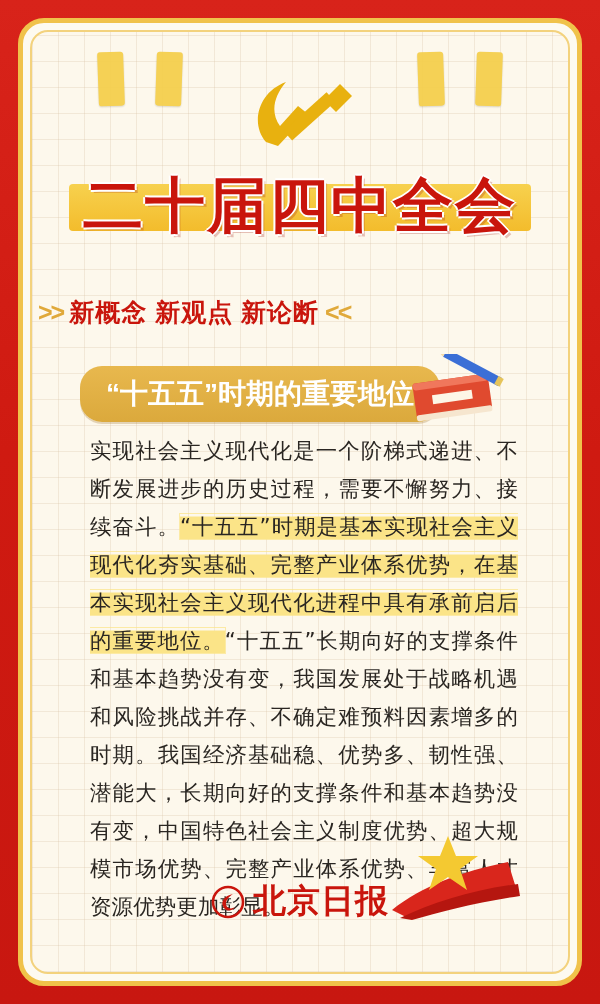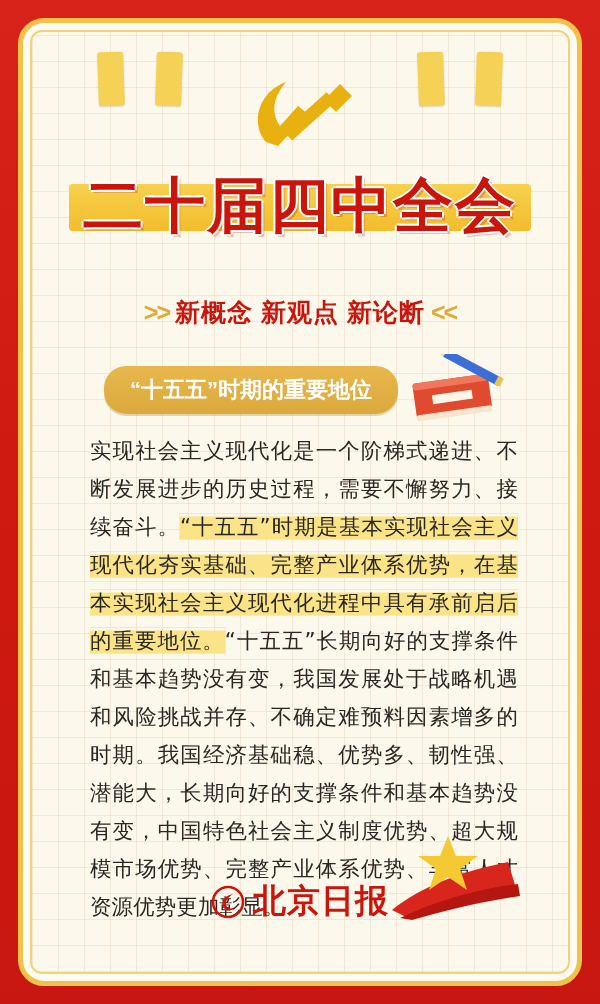--- a/index.html
+++ b/index.html
@@ -20,21 +20,21 @@
     position: absolute;
     left: 18px; top: 18px; right: 18px; bottom: 18px;
     border: 5px solid #f0c24a;
     border-radius: 26px;
     background: #fdfaf0;
   }
   .frame-inner {
     position: absolute;
     left: 30px; top: 30px; right: 30px; bottom: 30px;
     border: 2px solid #f3d27d;
-    border-radius: 12px;
+    border-radius: 18px;
     background:
       repeating-linear-gradient(0deg, rgba(214,190,160,0.28) 0px, rgba(214,190,160,0.28) 1px, rgba(0,0,0,0) 1px, rgba(0,0,0,0) 26px),
       repeating-linear-gradient(90deg, rgba(214,190,160,0.28) 0px, rgba(214,190,160,0.28) 1px, rgba(0,0,0,0) 1px, rgba(0,0,0,0) 26px),
       #fdf8ec;
     overflow: hidden;
   }
   
   .tape {
     position: absolute;
     width: 26px; height: 54px;
@@ -87,36 +87,36 @@
       2px 0 0 #fff, -2px 0 0 #fff, 0 2px 0 #fff, 0 -2px 0 #fff,
       3px 3px 0 rgba(160,20,10,.25);
     line-height: 1.05;
     white-space: nowrap;
   }
 
   
   .subtitle {
     position: absolute;
     left: 0; right: 0; top: 264px;
-    text-align: center;
+    text-align: left;
     color: #c9150c;
     font-size: 25px;
     font-weight: 700;
     letter-spacing: 1px;
     white-space: nowrap;
   }
   .subtitle .arrows { color: #e0a93a; margin: 0 6px; letter-spacing: -2px; }
 
   
   .pill {
     position: absolute;
-    left: 72px; top: 334px;
+    left: 48px; top: 334px;
     background: linear-gradient(180deg,#e8b84e,#dba93c);
     color: #ffffff;
-    font-size: 22px;
+    font-size: 28px;
     font-weight: 700;
     padding: 9px 26px;
     border-radius: 22px;
     white-space: nowrap;
     box-shadow: 0 2px 0 rgba(150,100,20,.25);
   }
   
   .book-deco {
     position: absolute;
     right: 58px; top: 322px;

